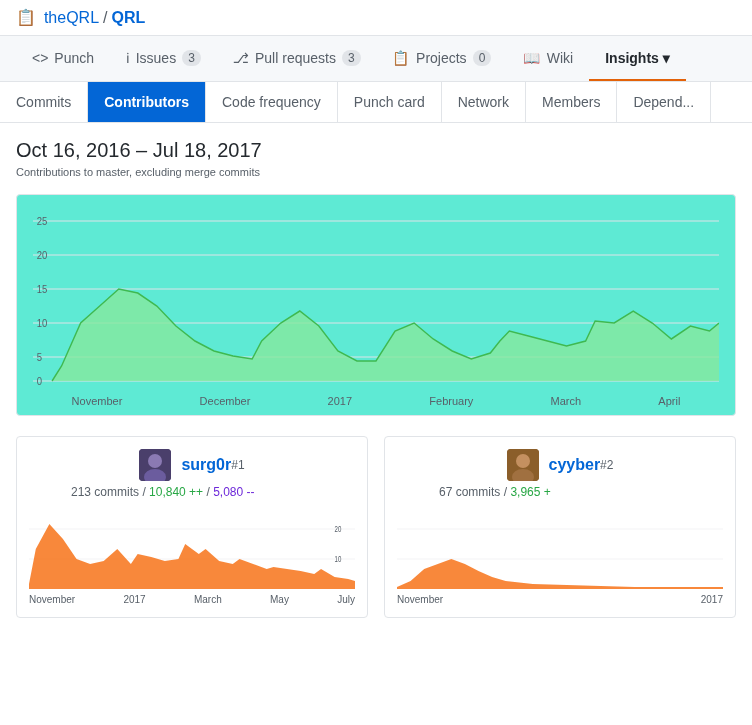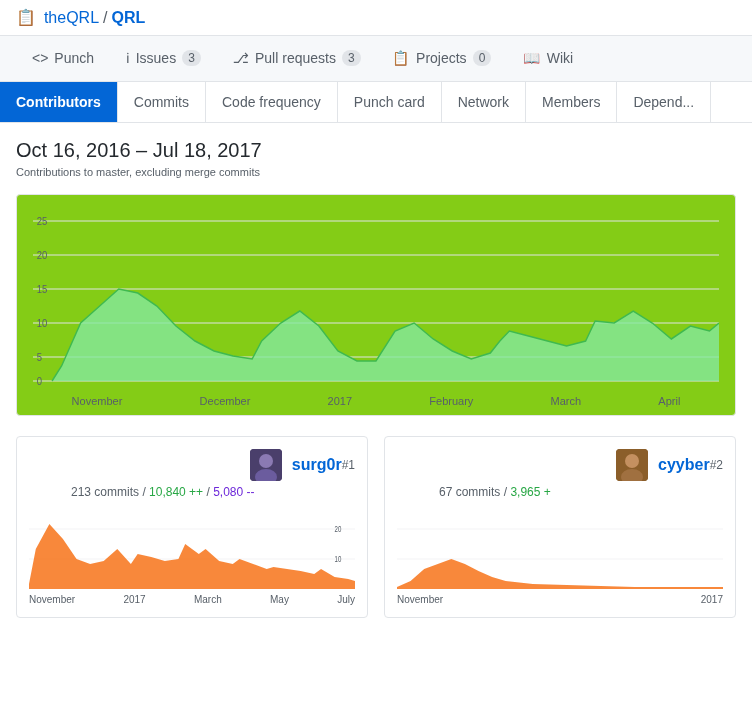--- a/index.html
+++ b/index.html
@@ -81,21 +81,21 @@
     .subtitle {
       font-size: 11px;
       color: #586069;
       margin-bottom: 16px;
     }
 
     
     .chart-container {
       border: 1px solid #e1e4e8;
       border-radius: 4px;
-      background: #84cc16;
+      background: #5eead4;
       padding: 16px 16px 0 16px;
       margin-bottom: 20px;
       overflow: hidden;
     }
 
     .chart-svg {
       width: 100%;
       height: 180px;
       display: block;
     }
@@ -116,21 +116,21 @@
     .contributor-card {
       border: 1px solid #e1e4e8;
       border-radius: 4px;
       padding: 12px;
       flex: 1;
       overflow: hidden;
     }
     .contributor-header {
       display: flex;
       align-items: center;
-      justify-content: flex-end;
+      justify-content: center;
       margin-bottom: 4px;
     }
     .contributor-info {
       display: flex;
       align-items: center;
       gap: 10px;
     }
     .avatar {
       width: 32px;
       height: 32px;
@@ -199,25 +199,28 @@
   </a>
   <a class="nav-tab">
     <span>📋</span>
     <span>Projects</span>
     <span class="badge">0</span>
   </a>
   <a class="nav-tab">
     <span>📖</span>
     <span>Wiki</span>
   </a>
+  <a class="nav-tab active">
+    <span>Insights ▾</span>
+  </a>
 </div>
 
 <div class="sub-tabs">
+  <div class="sub-tab">Commits</div>
   <div class="sub-tab active">Contributors</div>
-  <div class="sub-tab">Commits</div>
   <div class="sub-tab">Code frequency</div>
   <div class="sub-tab">Punch card</div>
   <div class="sub-tab">Network</div>
   <div class="sub-tab">Members</div>
   <div class="sub-tab">Depend...</div>
 </div>
 
 <div class="content">
   <div class="date-range">Oct 16, 2016 – Jul 18, 2017</div>
   <div class="subtitle">Contributions to master, excluding merge commits</div>

